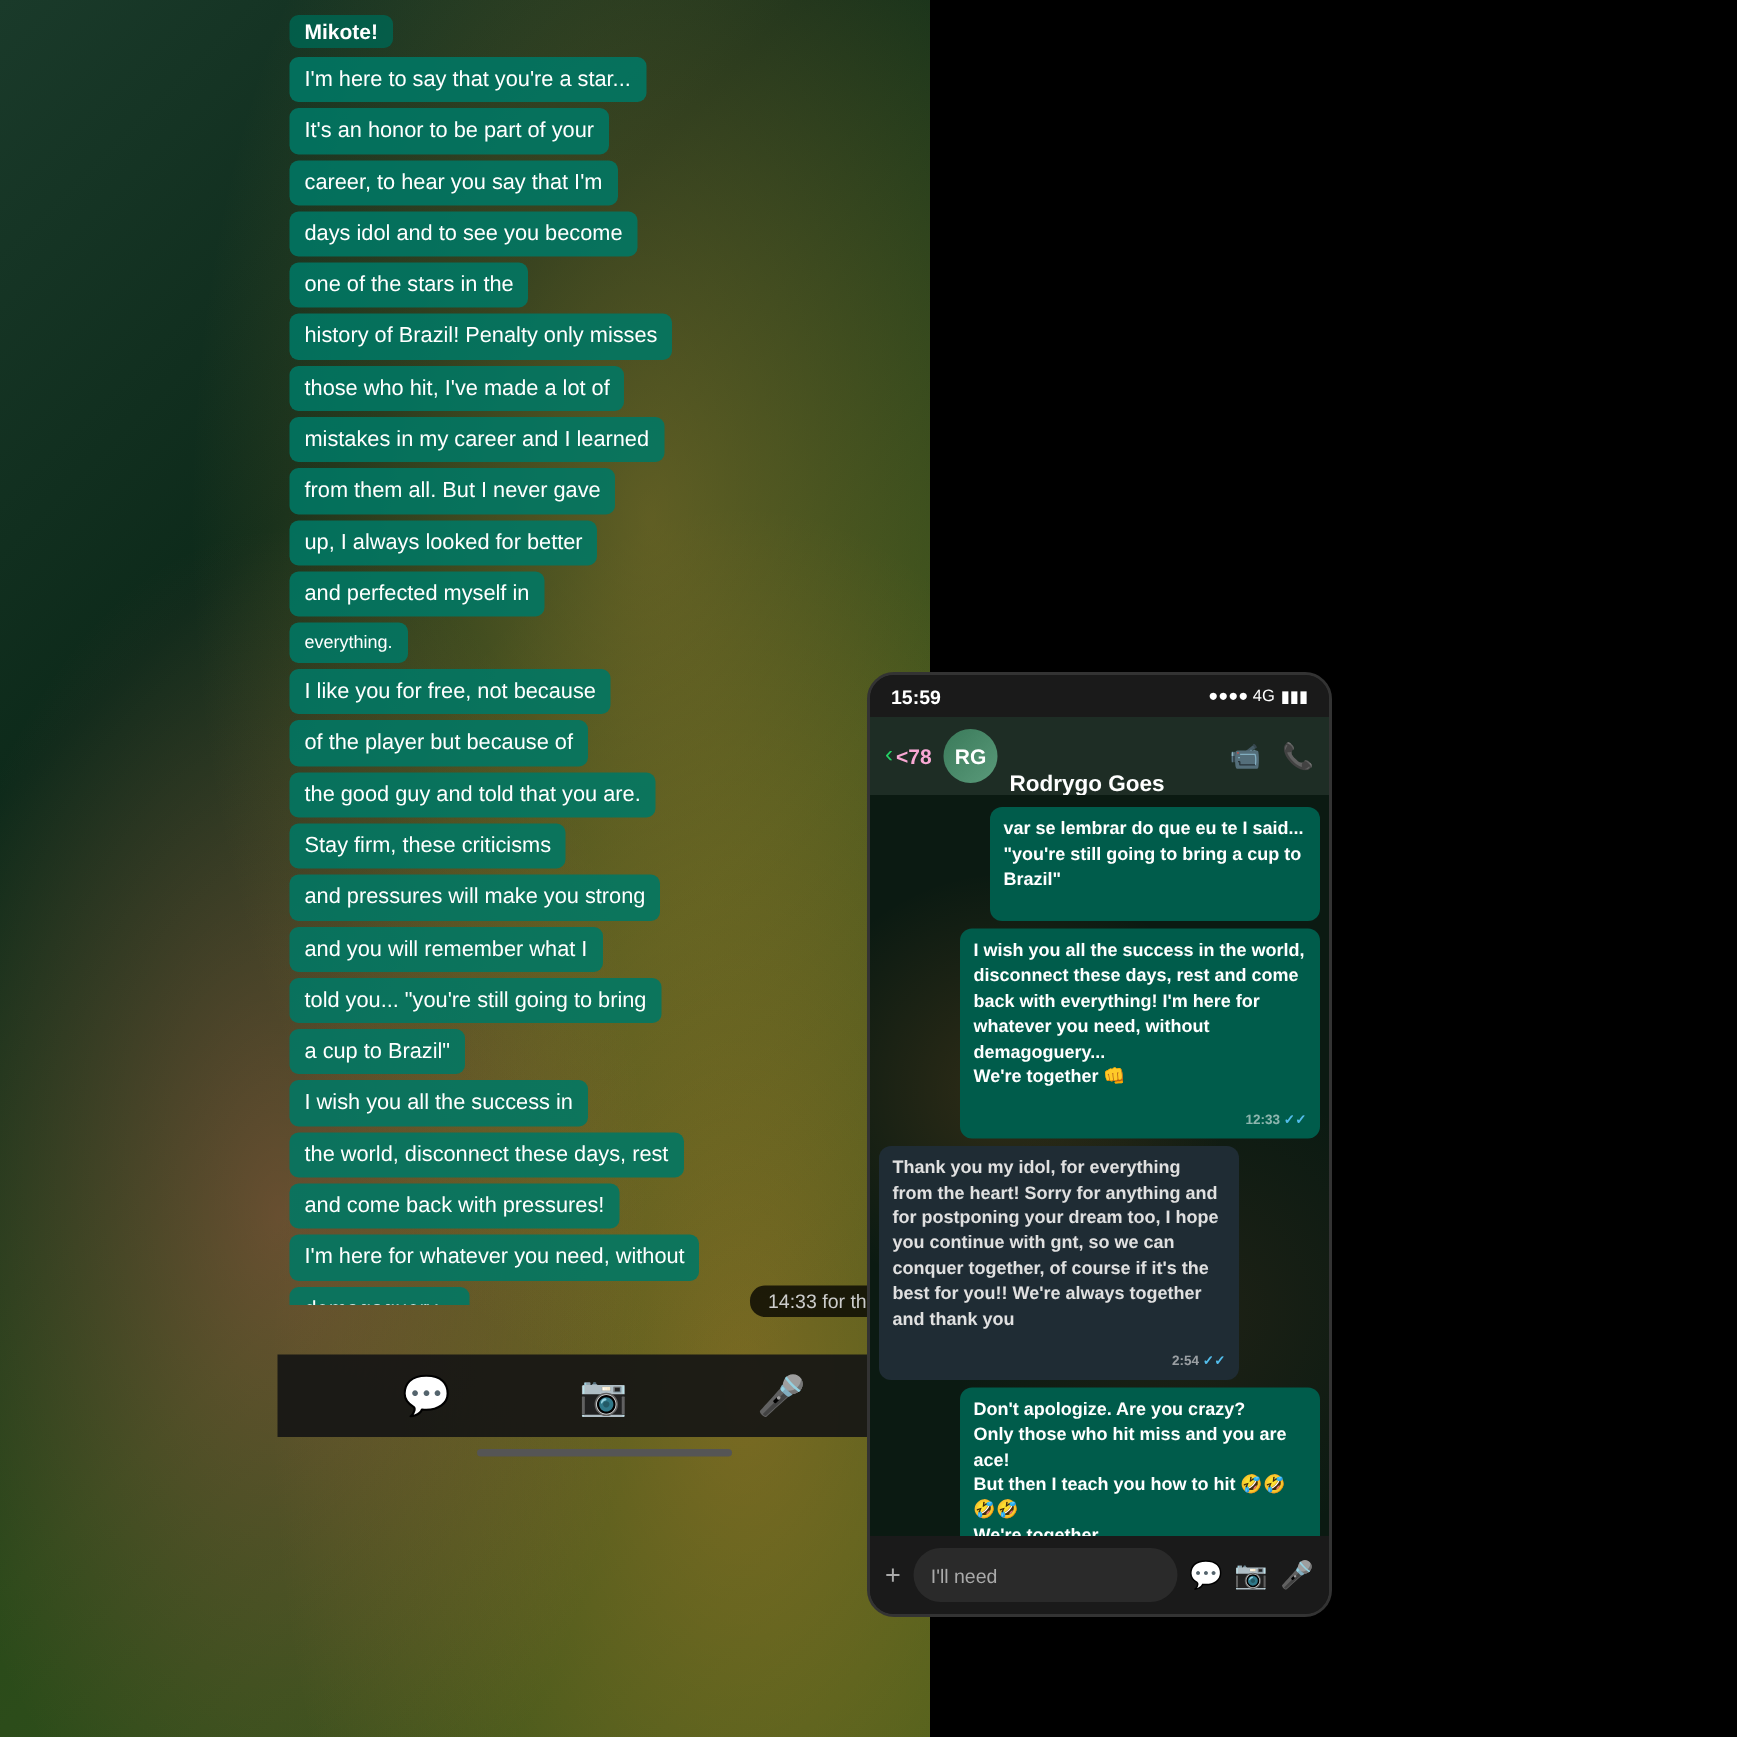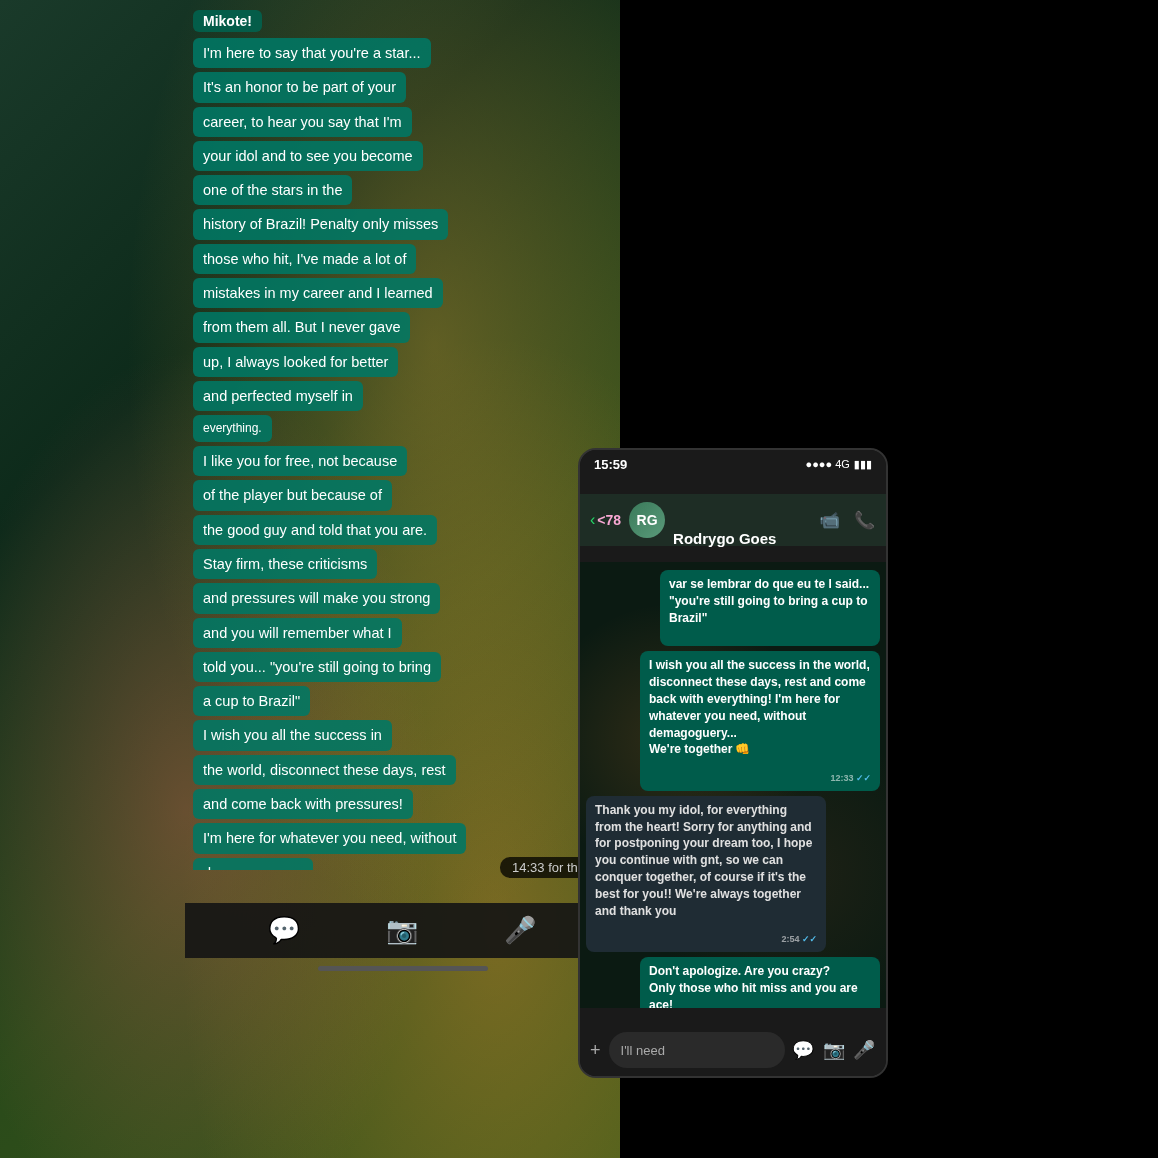--- a/index.html
+++ b/index.html
@@ -80,21 +80,20 @@
       top: 448px;
       left: 578px;
       width: 310px;
       height: 630px;
       background: #1a1a1a;
       border-radius: 18px;
       border: 2px solid #333;
       overflow: hidden;
       display: flex;
       flex-direction: column;
-      gap: 16px;
     }
 
     
     .phone-status-bar {
       background: #1a1a1a;
       height: 28px;
       display: flex;
       align-items: center;
       justify-content: space-between;
       padding: 0 14px;
@@ -285,21 +284,21 @@
 <div class="main-bg">
   <div class="cartoon-overlay"></div>
 </div>
 
 <div class="chat-left">
   <div class="sender-name">Mikote!</div>
 
   <div class="msg-bubble">I'm here to say that you're a star...</div>
   <div class="msg-bubble">It's an honor to be part of your</div>
   <div class="msg-bubble">career, to hear you say that I'm</div>
-  <div class="msg-bubble">your idol and to see you become</div>
+  <div class="msg-bubble">days idol and to see you become</div>
   <div class="msg-bubble">one of the stars in the</div>
   <div class="msg-bubble wide">history of Brazil! Penalty only misses</div>
   <div class="msg-bubble wide">those who hit, I've made a lot of</div>
   <div class="msg-bubble wide">mistakes in my career and I learned</div>
   <div class="msg-bubble">from them all. But I never gave</div>
   <div class="msg-bubble">up, I always looked for better</div>
   <div class="msg-bubble">and perfected myself in</div>
   <div class="msg-bubble" style="font-size:12px;">everything.</div>
 
   <div class="msg-bubble">I like you for free, not because</div>

